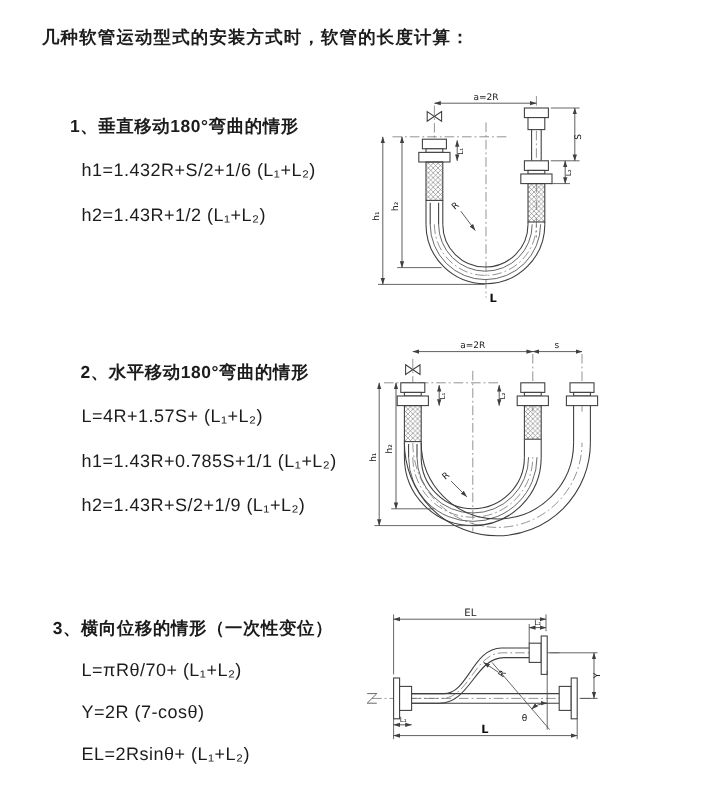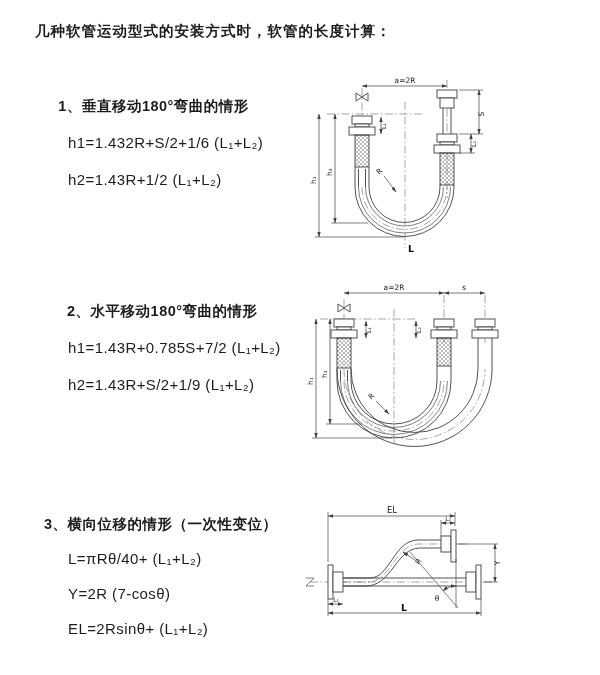--- a/index.html
+++ b/index.html
@@ -48,27 +48,28 @@
   <div class="doc-title">几种软管运动型式的安装方式时，软管的长度计算：</div>
 
   <div class="section" id="section-1">
     <div class="section-heading">1、垂直移动180°弯曲的情形</div>
     <div class="formula">h1=1.432R+S/2+1/6 (L₁+L₂)</div>
     <div class="formula">h2=1.43R+1/2 (L₁+L₂)</div>
   </div>
 
   <div class="section" id="section-2">
     <div class="section-heading">2、水平移动180°弯曲的情形</div>
-    <div class="formula">h1=1.43R+0.785S+7/2 (L₁+L₂)</div>
+    <div class="formula">L=4R+1.57S+ (L₁+L₂)</div>
+    <div class="formula">h1=1.43R+0.785S+1/1 (L₁+L₂)</div>
     <div class="formula">h2=1.43R+S/2+1/9 (L₁+L₂)</div>
   </div>
 
   <div class="section" id="section-3">
     <div class="section-heading">3、横向位移的情形（一次性变位）</div>
-    <div class="formula">L=πRθ/40+ (L₁+L₂)</div>
+    <div class="formula">L=πRθ/70+ (L₁+L₂)</div>
     <div class="formula">Y=2R (7-cosθ)</div>
     <div class="formula">EL=2Rsinθ+ (L₁+L₂)</div>
   </div>
 
   <div class="diagram" id="diagram-1">
     <svg width="290" height="188" viewBox="0 0 290 188">
       <defs>
         <marker id="arr1" viewBox="0 0 10 10" refX="9.5" refY="5" markerWidth="8" markerHeight="8" orient="auto-start-reverse">
           <path d="M0,1.8 L10,5 L0,8.2 Z" fill="#3f3f3f"></path>
         </marker>

